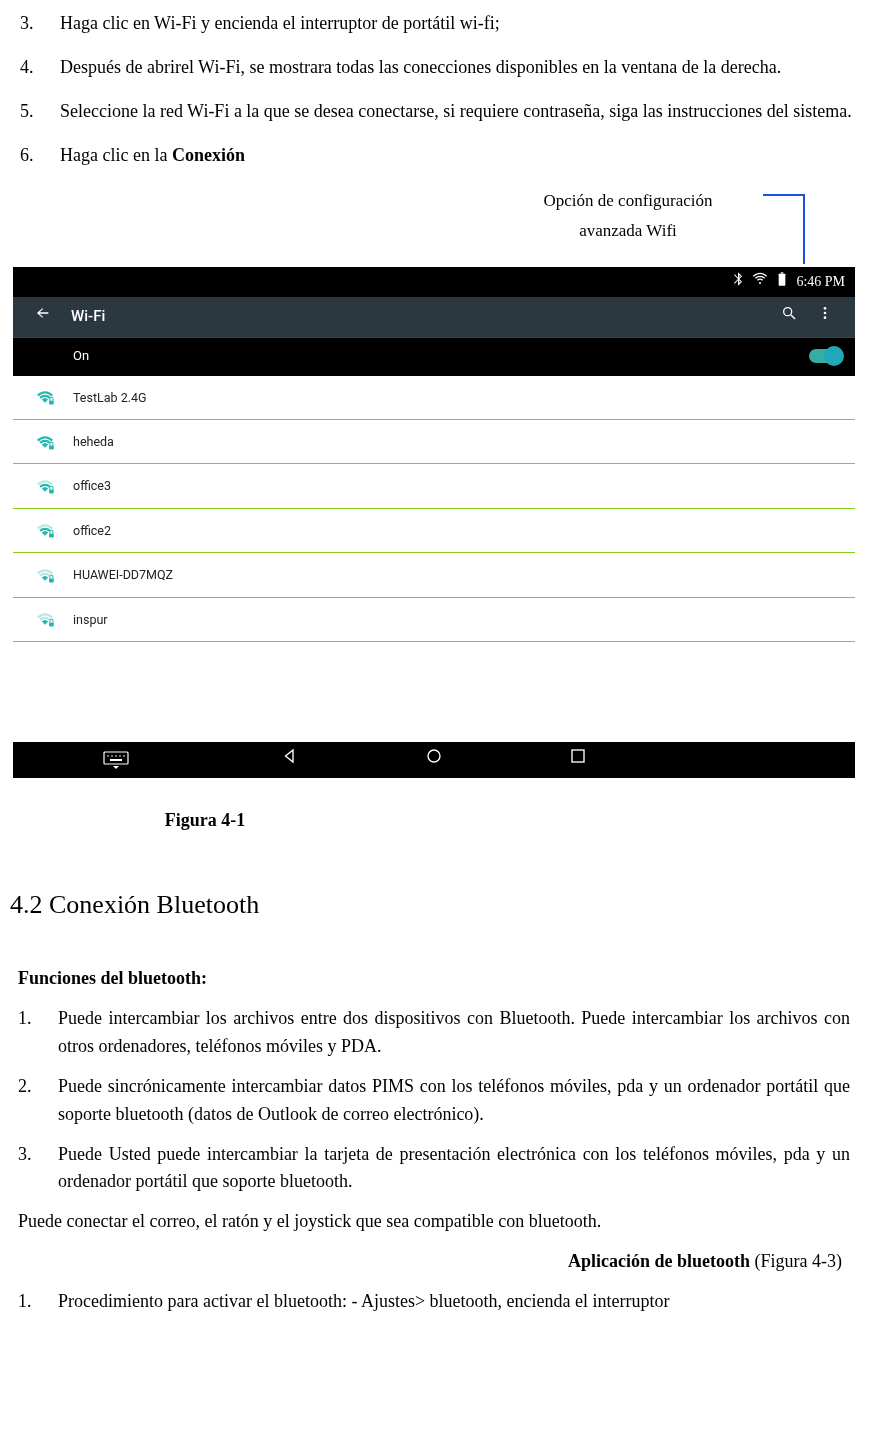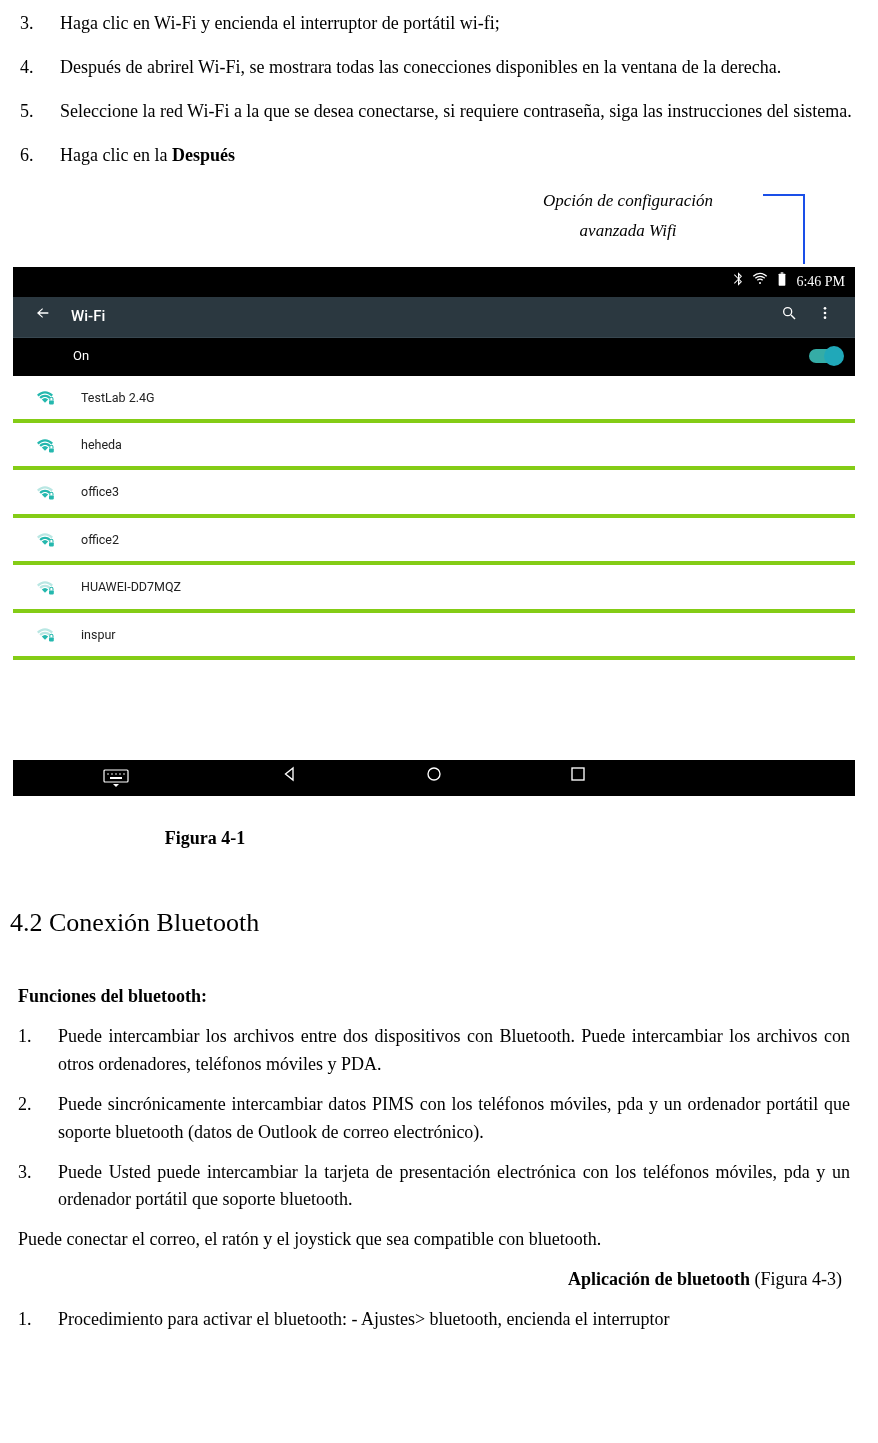--- a/index.html
+++ b/index.html
@@ -15,21 +15,20 @@
   ol.top { list-style: none; padding-left: 12px; }
   ol.top > li { display: flex; margin-bottom: 16px; }
   ol.top > li > .num { min-width: 40px; }
   ol.top > li > .txt { flex: 1; text-align: justify; }
   .bold { font-weight: bold; }
 
   .callout-block {
     position: relative;
     height: 80px;
     margin-top: 10px;
-    font-style: italic;
   }
   .callout-text {
     position: absolute;
     left: 510px;
     top: 0;
     font-size: 17px;
     text-align: center;
     width: 220px;
     line-height: 1.8;
   }
@@ -100,25 +99,25 @@
     right: -3px; top: -3px;
     width: 20px; height: 20px;
     border-radius: 50%;
     background: #26c6da;
   }
   .netlist { background: #fff; }
   .netrow {
     display: flex;
     align-items: center;
     padding: 12px 14px 12px 22px;
-    border-bottom: 4px solid #84cc16;
+    border-bottom: 1px solid #84cc16;
     font-family: Roboto, Arial, sans-serif;
     font-size: 12.5px;
     color: #222;
-    gap: 28px;
+    gap: 20px;
   }
   .wifi-ico {
     width: 18px; height: 14px;
     position: relative;
   }
   .wifi-ico svg { display:block; }
   .empty { height: 100px; background: #fff; }
   .navbar {
     background: #000;
     height: 36px;
@@ -166,21 +165,21 @@
     <span class="num">4.</span>
     <span class="txt">Después de abrirel Wi-Fi, se mostrara todas las conecciones disponibles en la ventana de la derecha.</span>
   </li>
   <li>
     <span class="num">5.</span>
     <span class="txt">Seleccione la red Wi-Fi a la que se desea conectarse, si requiere contraseña, siga las instrucciones del sistema.</span>
   </li>
   <li>
     <span class="num">6.</span>
     <span class="txt">
-      <span>Haga clic en la </span><span class="bold">Después</span>
+      <span>Haga clic en la </span><span class="bold">Conexión</span>
     </span>
   </li>
 </ol>
 
 <div class="callout-block">
   <div class="callout-text">Opción de configuración avanzada Wifi</div>
   <div class="callout-line-h"></div>
   <div class="callout-line-v"></div>
 </div>
 

